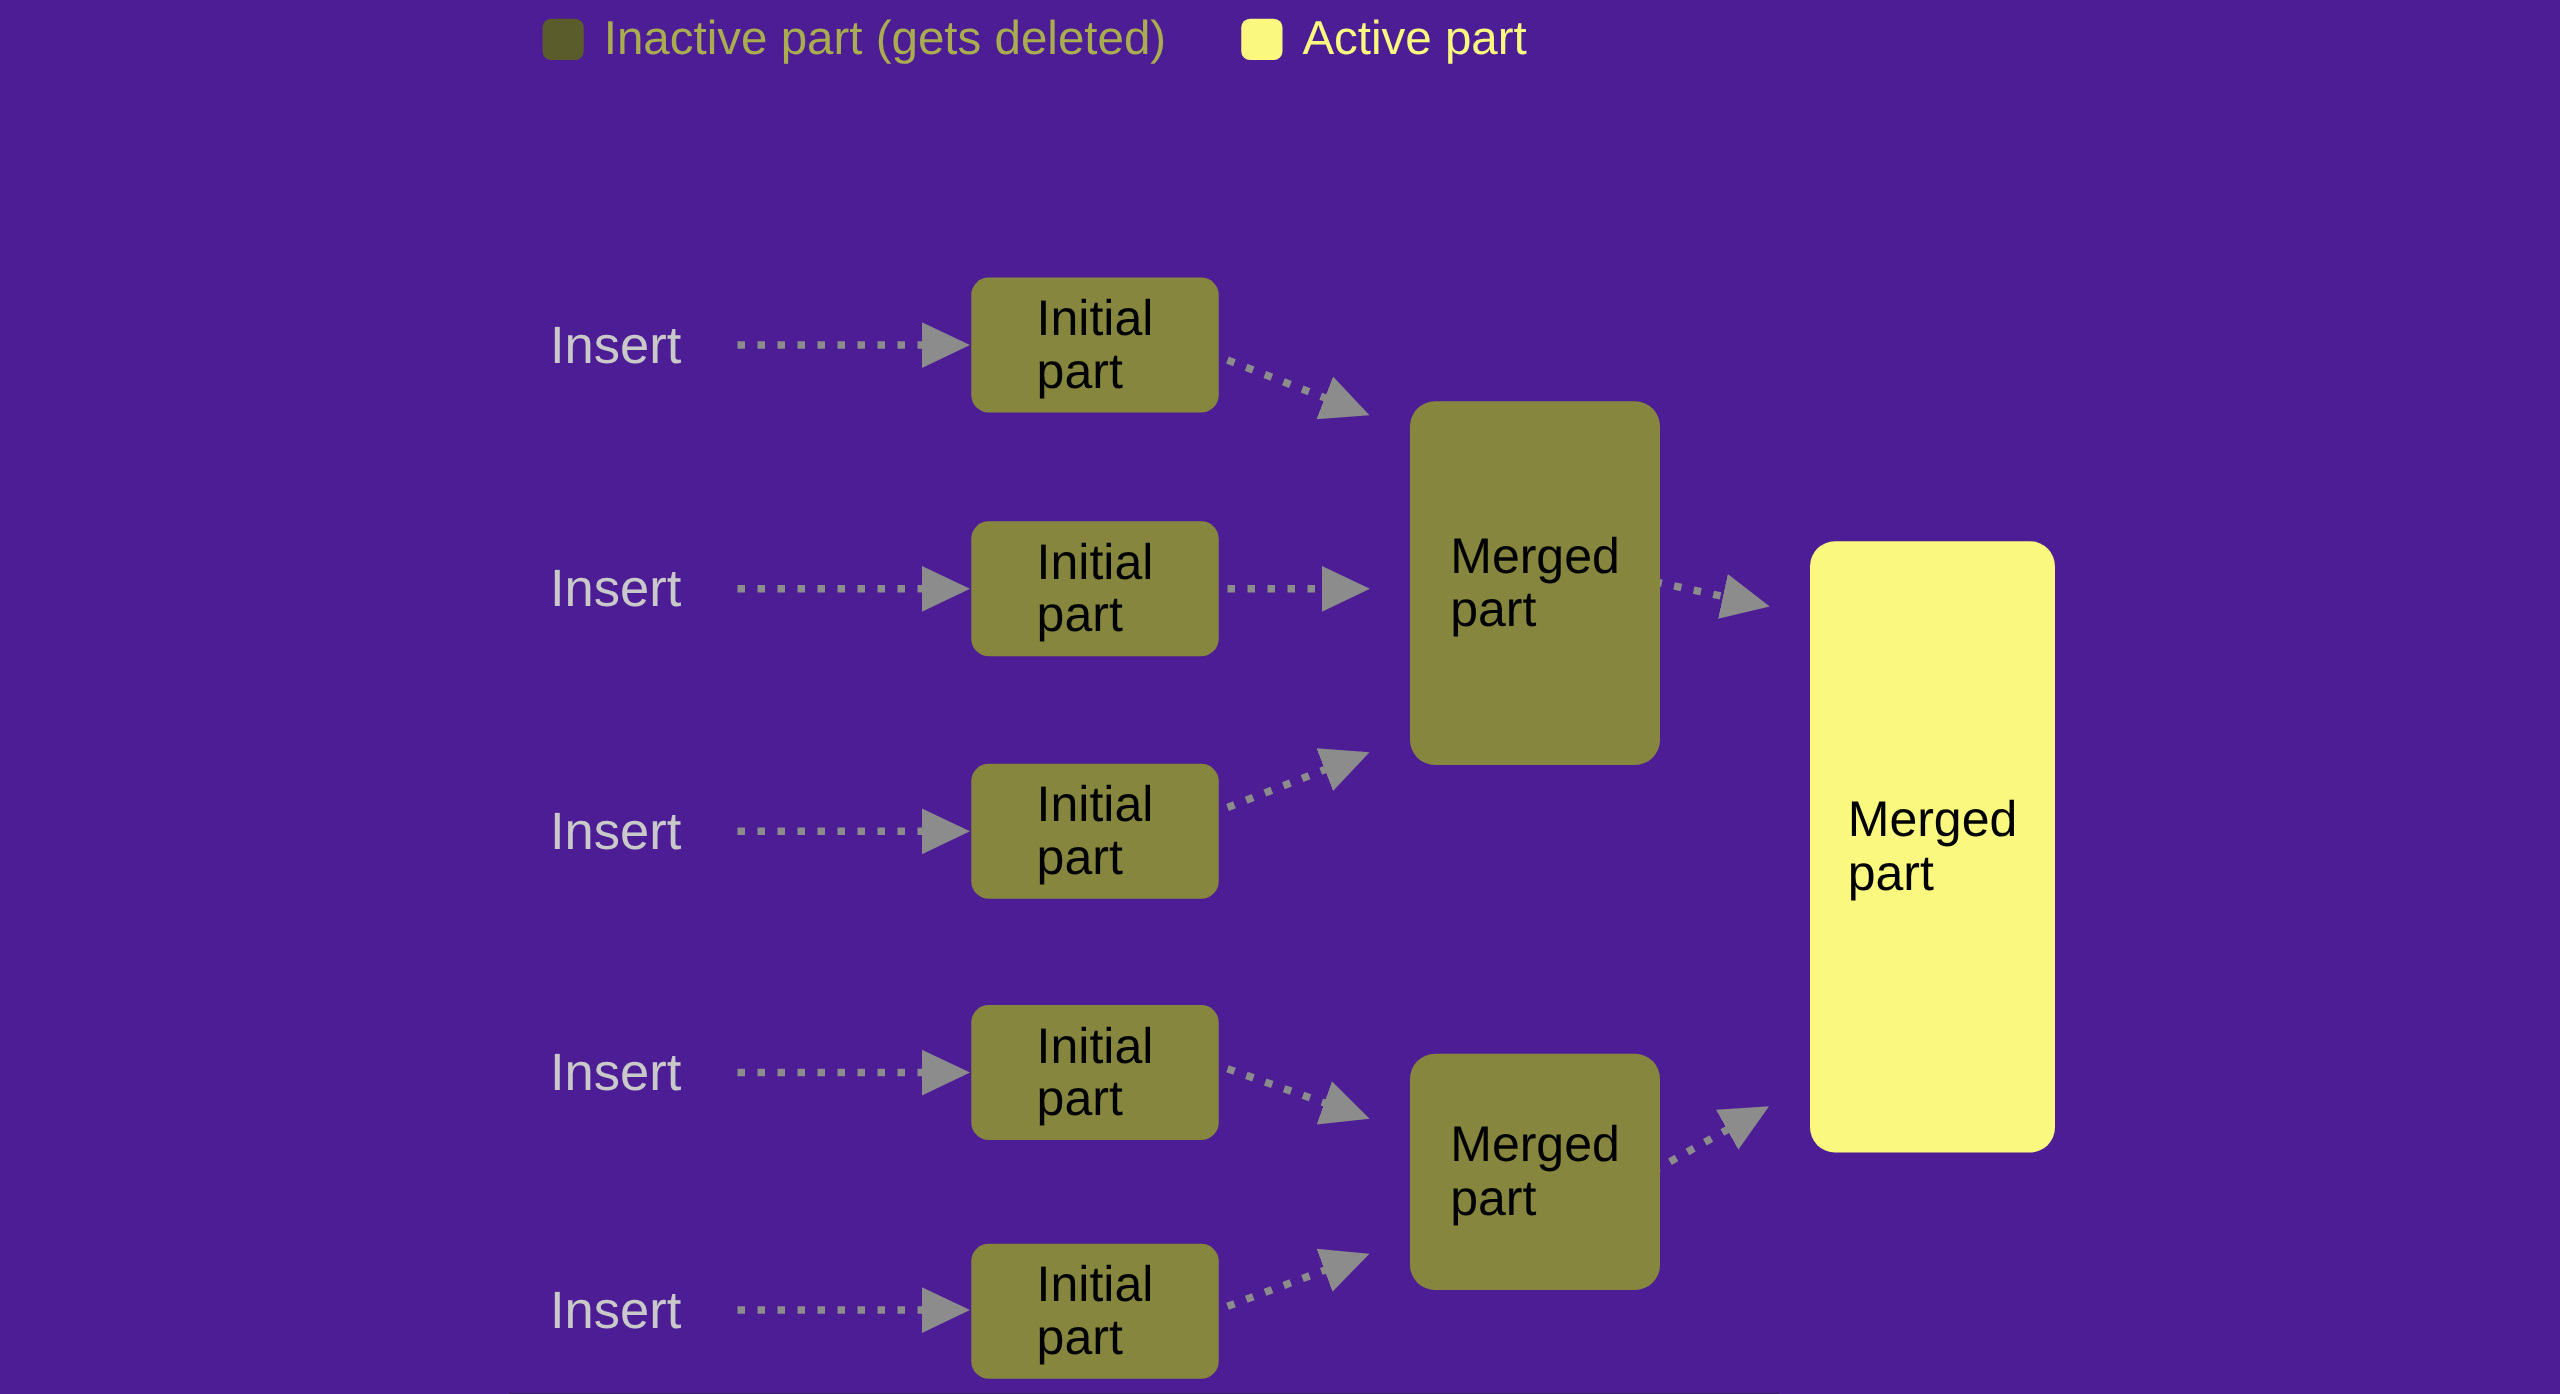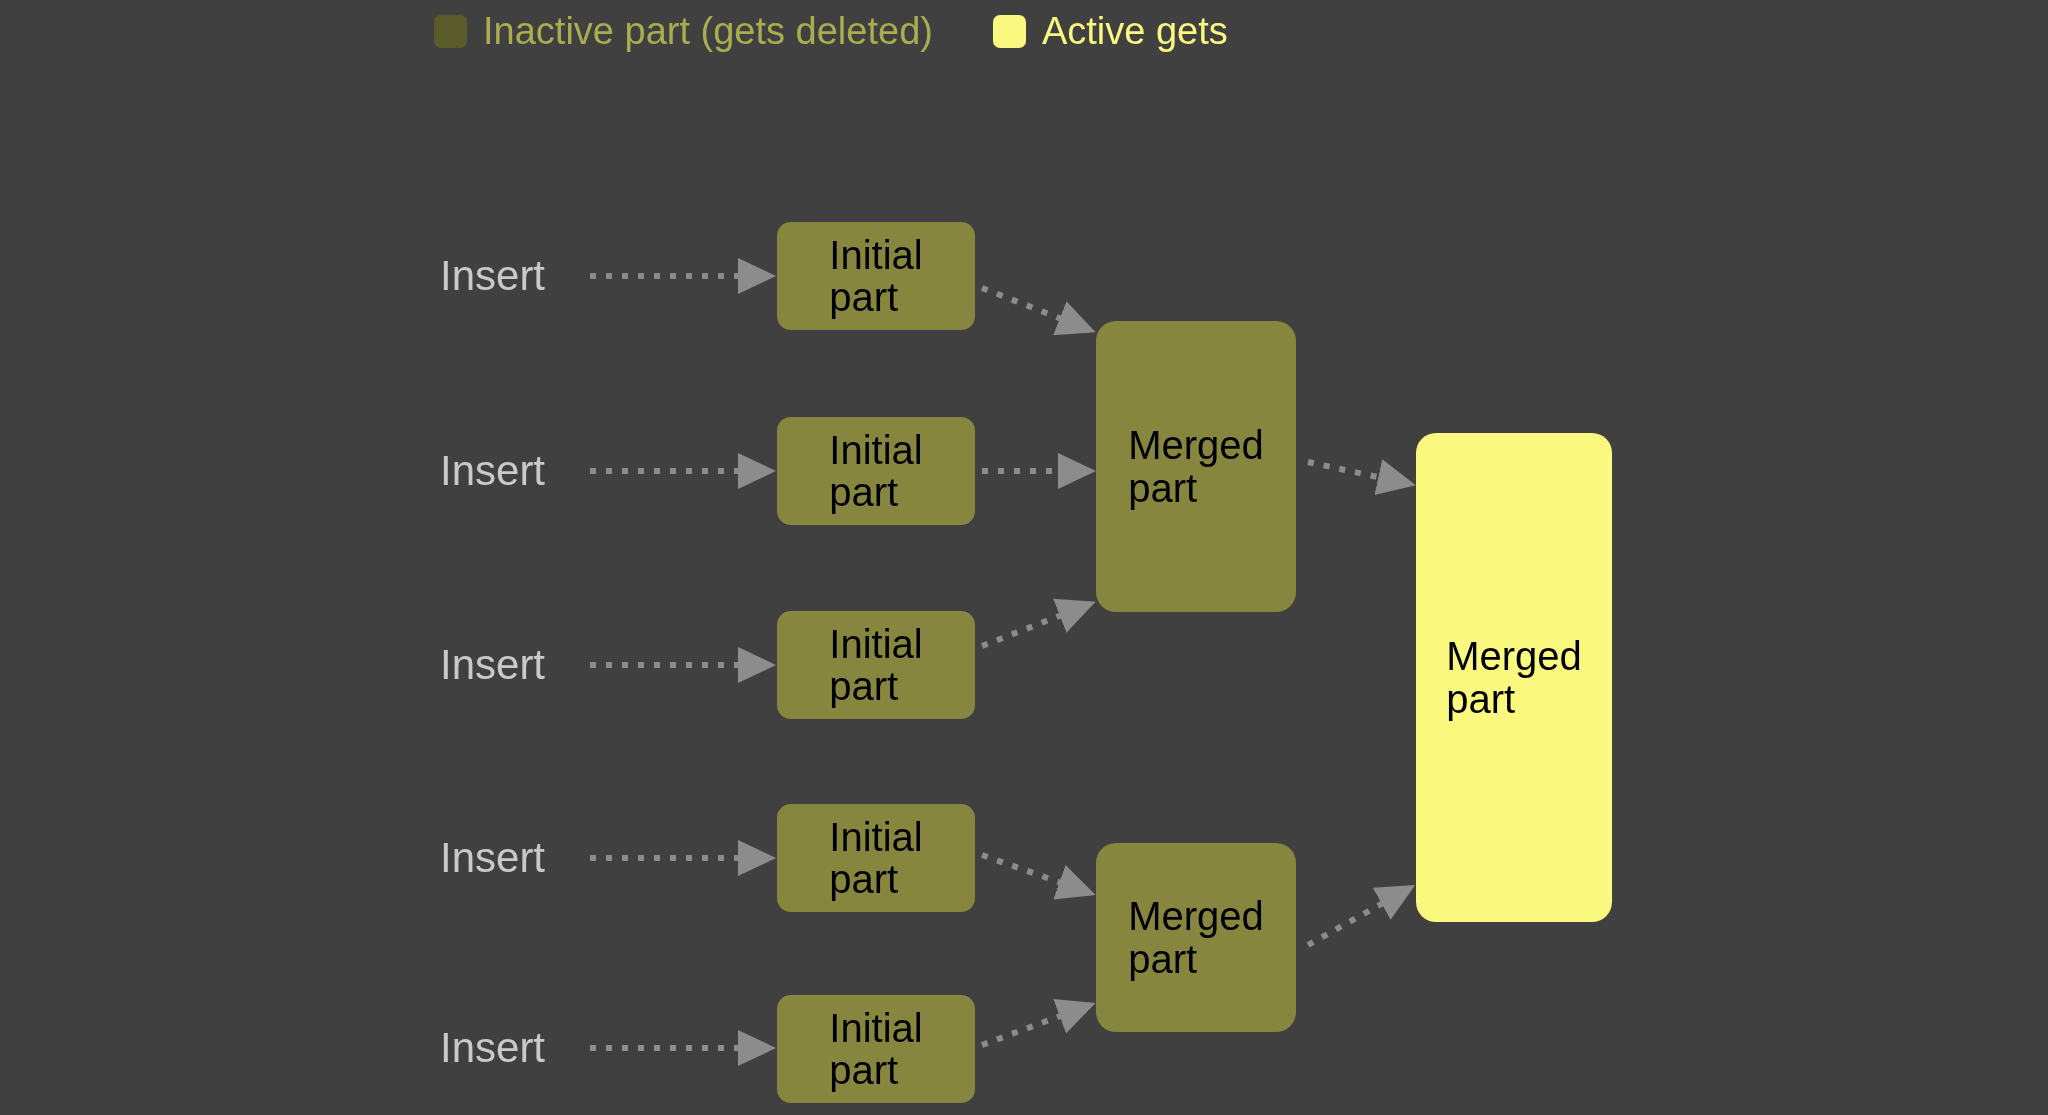--- a/index.html
+++ b/index.html
@@ -49,21 +49,21 @@
     align-items: center;
     justify-content: center;
     text-align: left;
     color: #000000;
     font-size: 40px;
     line-height: 1.06;
     border-radius: 14px;
     box-sizing: border-box;
     padding: 2px 6px;
   }
-  .node-lg { border-radius: 20px; }
+  .node-lg { border-radius: 20px; margin-left: 32px; }
   .node-text { display: block; }
 
   .insert-label {
     position: absolute;
     color: #c9c9c9;
     font-size: 42px;
     line-height: 1;
     white-space: nowrap;
     transform: translateY(-50%);
     text-align: right;
@@ -75,30 +75,30 @@
     left: 0;
     top: 0;
     width: 2048px;
     height: 1115px;
     pointer-events: none;
   }
 </style>
 </head>
 <body style="background: rgb(26, 26, 26);">
 
-<div id="stage" style="background: #404040;">
+<div id="stage" style="background: #4c1d95;">
 
   <div id="legend">
     <div class="legend-entry">
       <span class="legend-swatch" style="background: rgb(91, 92, 43);"></span>
       <span class="legend-label" style="color: rgb(169, 172, 79);">Inactive part (gets deleted)</span>
     </div>
     <div class="legend-entry">
       <span class="legend-swatch" style="background: rgb(250, 248, 126);"></span>
-      <span class="legend-label" style="color: rgb(250, 248, 126);">Active gets</span>
+      <span class="legend-label" style="color: rgb(250, 248, 126);">Active part</span>
     </div>
   </div>
 
   <svg id="arrows" viewBox="0 0 2048 1115" xmlns="http://www.w3.org/2000/svg">
     <defs>
       <marker id="arrowhead" markerWidth="7" markerHeight="7" refX="5.4" refY="3.5" orient="auto" markerUnits="strokeWidth">
         <path d="M0,0.45 L6.4,3.5 L0,6.55 z" fill="#8c8c8c"></path>
       </marker>
     </defs>
     <g id="arrow-group">

